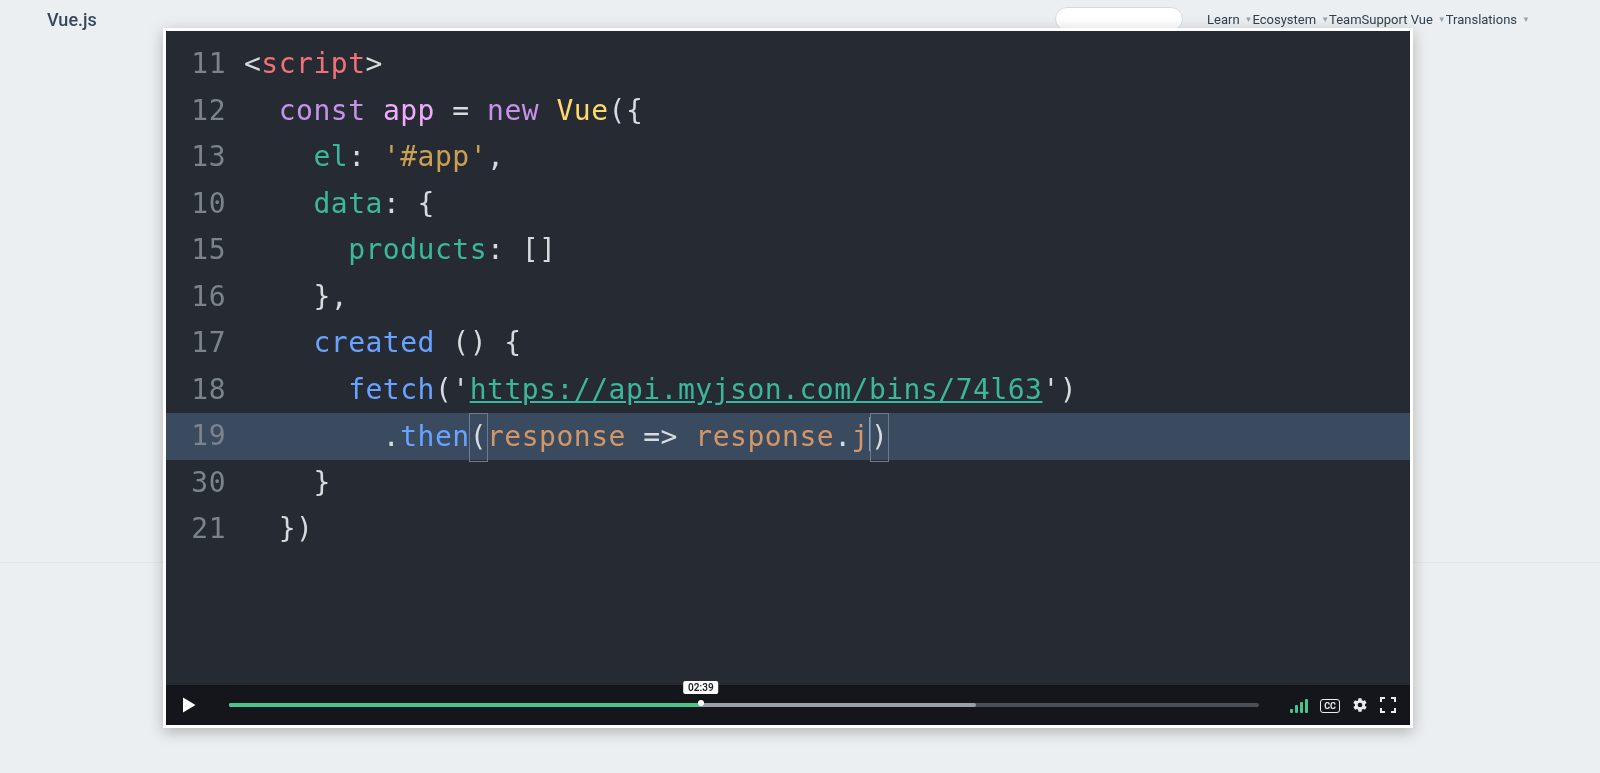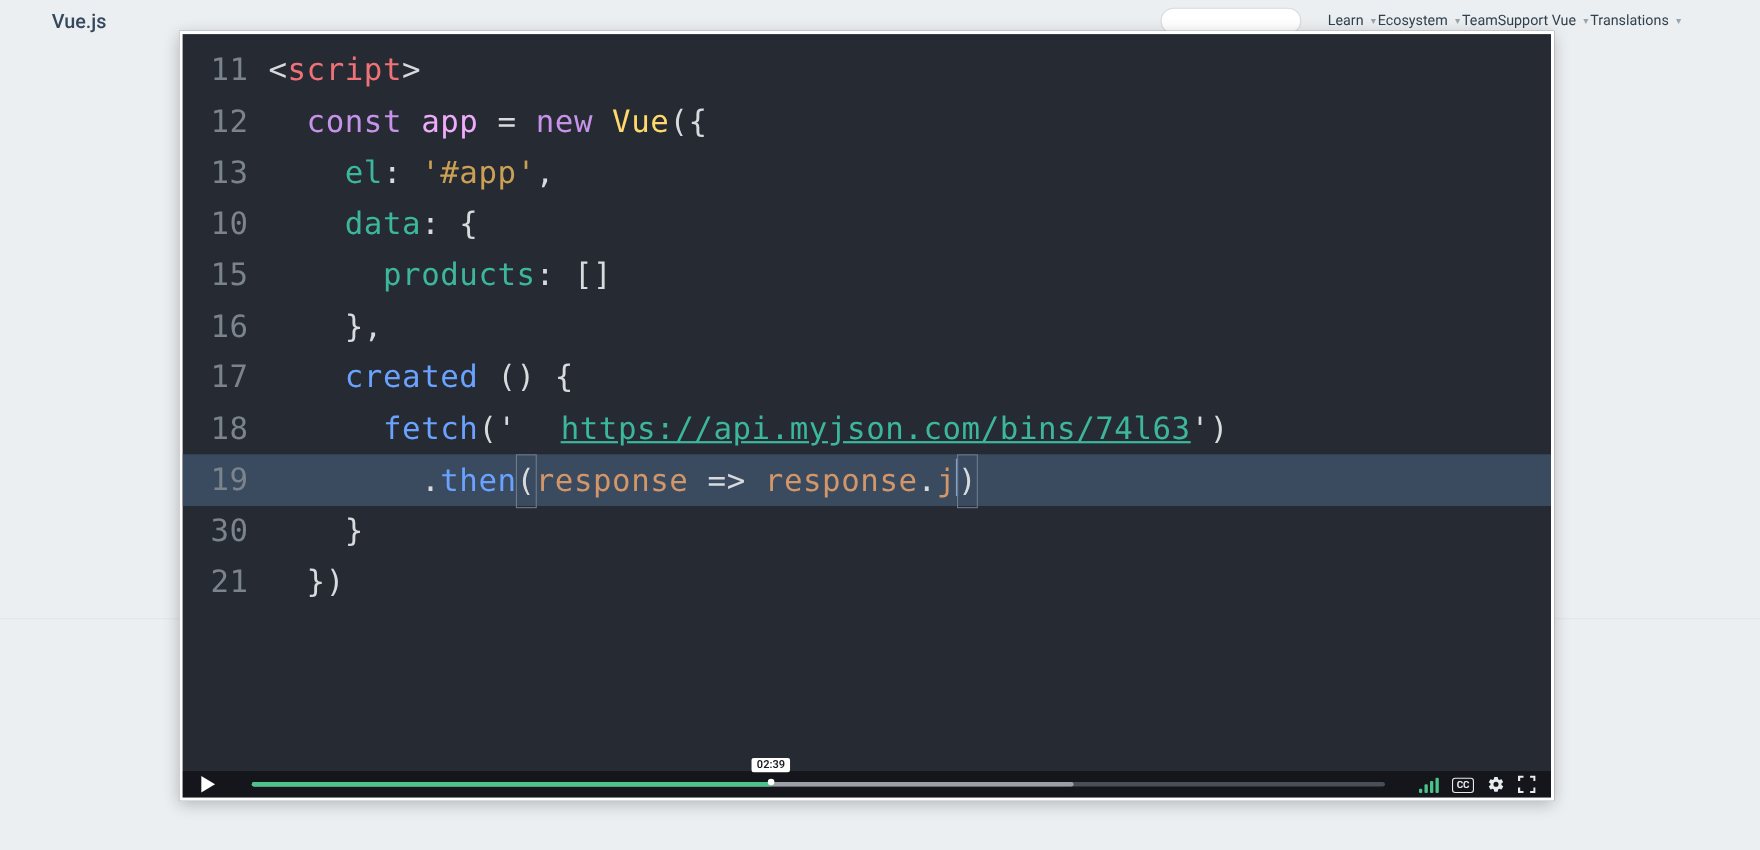--- a/index.html
+++ b/index.html
@@ -112,35 +112,35 @@
   }
   .code .p{color:var(--code-white)}   
   .code .t{color:var(--tag-red)}       
   .code .k{color:var(--kw)}            
   .code .id{color:#f0abfc}             
   .code .cls{color:var(--name)}        
   .code .pr{color:var(--str2)}         
   .code .s{color:#caa055}              
   .code .fn{color:var(--fn)}           
   .code .arg{color:#d29668}            
-  .url{ text-decoration:underline;margin-left:40px; }
+  .url{ text-decoration:underline; }
   .caret{
     display:inline-block;width:2px;height:34px;
     background:#7ea2cf;vertical-align:-5px;
   }
   .bracket-hi{
     display:inline-block;
     border:1px solid #6e7b8c;
     margin:0 -1px;
     padding:0;
   }
 
   
   .controls{
-    height:24px;
+    height:40px;
     background:rgba(5,6,8,.55);
     display:flex;
     align-items:center;
     padding:0 14px;
     gap:31px;
     position:relative;
   }
   .play-btn svg{display:block}
   .progress{
     flex:1;

